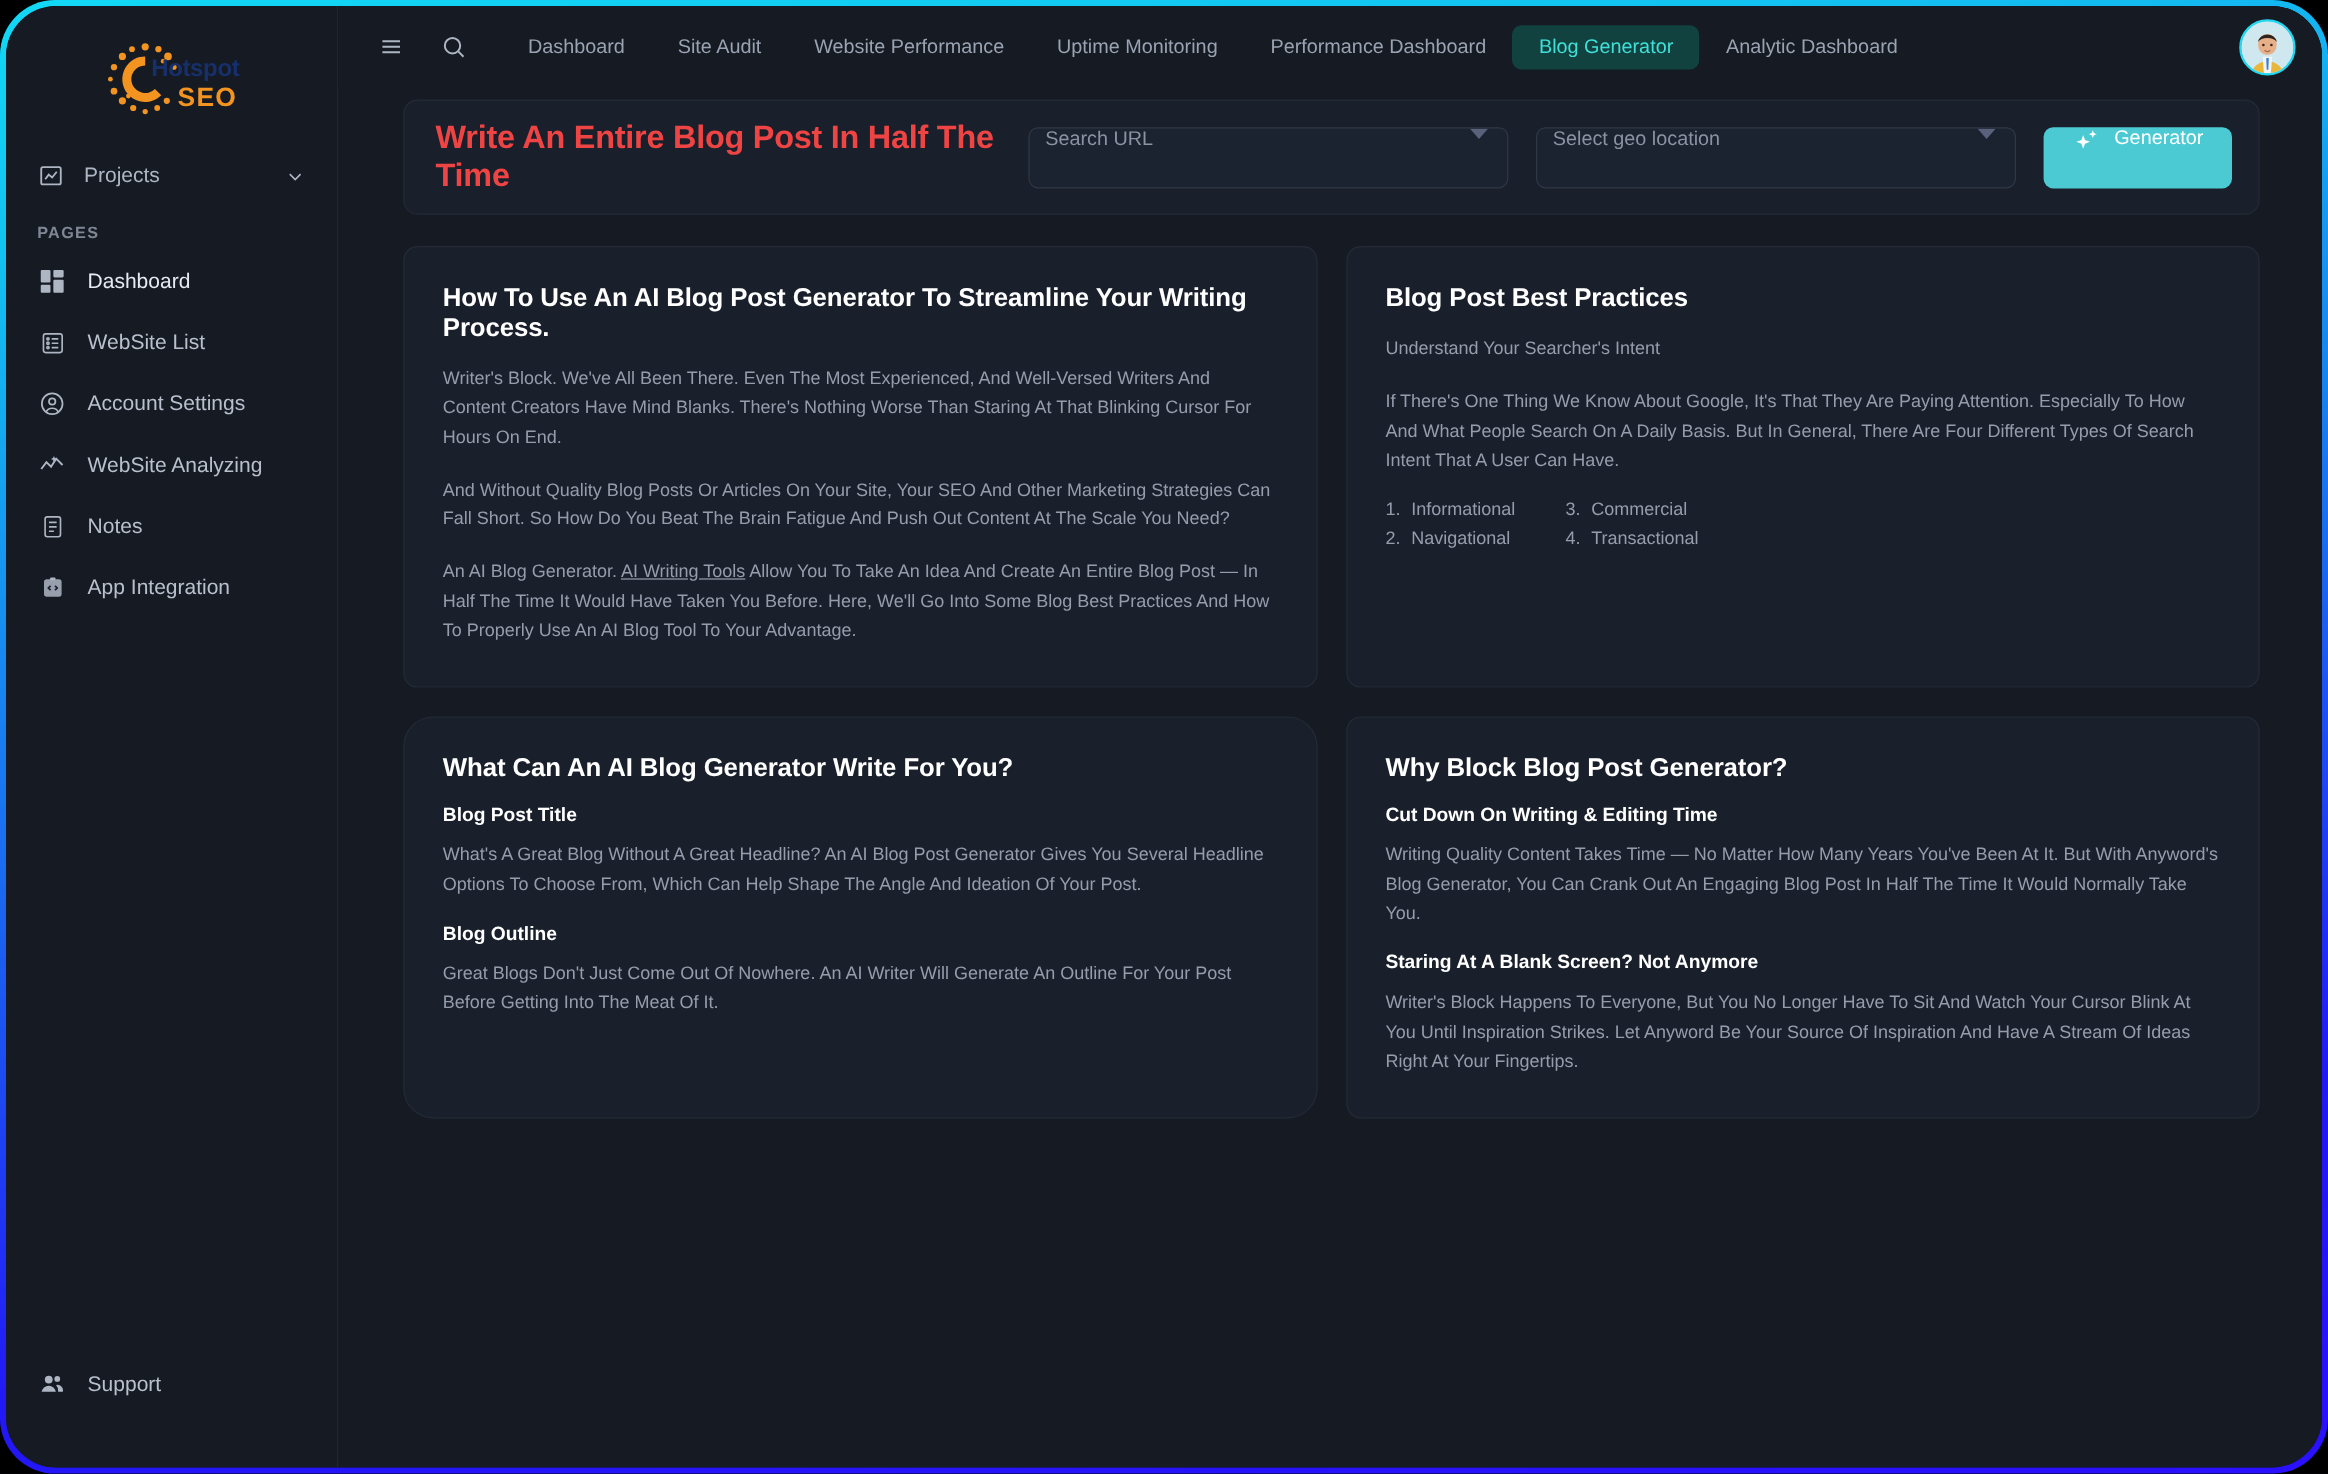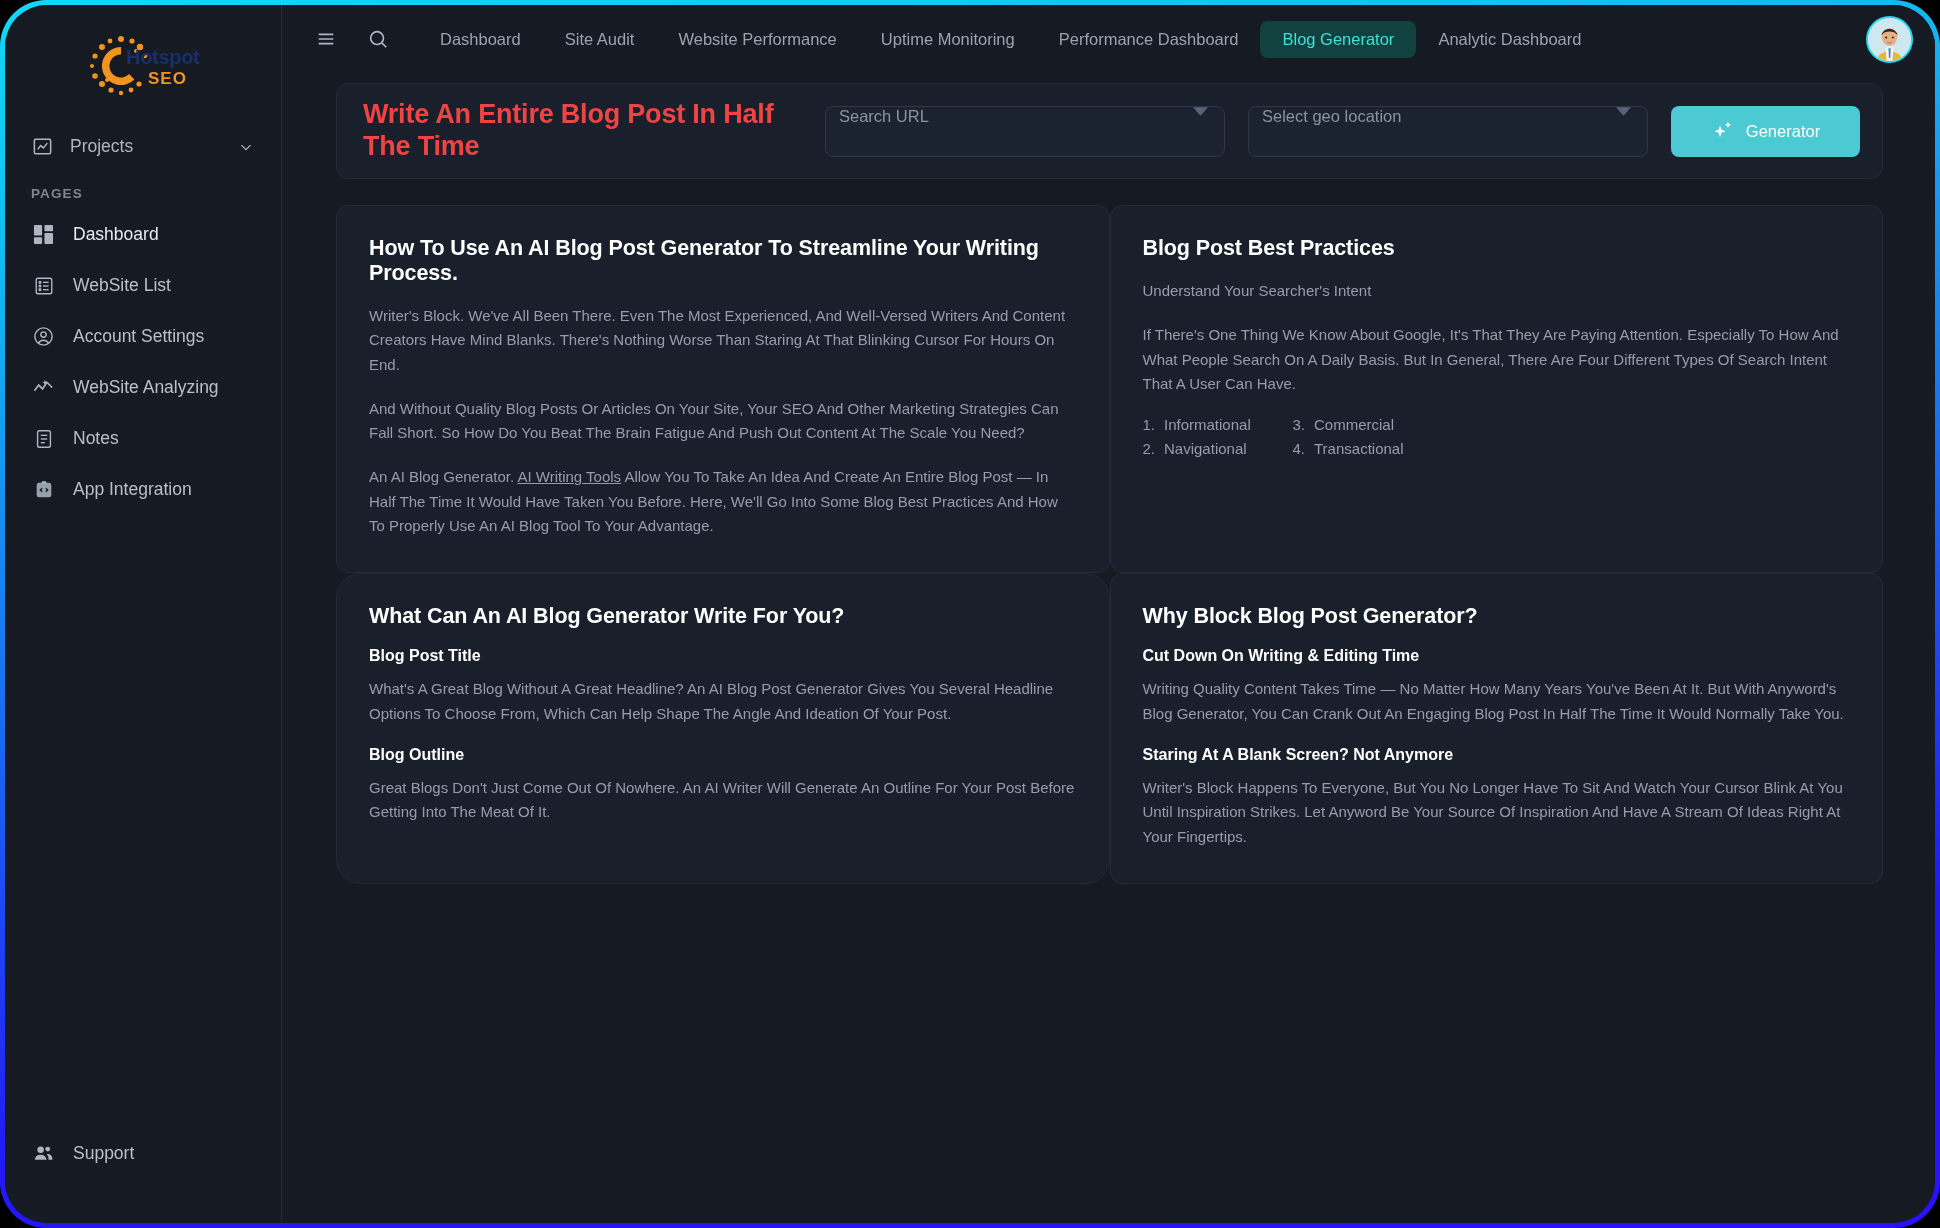--- a/index.html
+++ b/index.html
@@ -35,21 +35,21 @@
   }
   .logo-wrap { height:86px; display:flex; align-items:center; justify-content:center; }
   .logo { position:relative; width:106px; height:62px; }
   .logo-sun { position:absolute; left:0; top:0; width:62px; height:62px; }
   .logo-text { position:absolute; left:36px; top:12px; }
   .logo-hot {
     font-size:20px; font-weight:700; color:#17306b; letter-spacing:-0.3px;
     line-height:1;
   }
   .logo-seo {
-    font-size:17px; font-weight:800; color:#f2941f; letter-spacing:1px;
+    font-size:22px; font-weight:800; color:#f2941f; letter-spacing:1px;
     line-height:1; margin-top:3px; margin-left:22px;
   }
 
   .projects-row {
     display:flex; align-items:center; gap:16px;
     margin:26px 0 0 26px; padding-right:26px;
     color:#aeb6c4; font-size:17.5px;
     cursor:pointer;
   }
   .projects-row .chev { margin-left:auto; }
@@ -116,28 +116,28 @@
   }
   .hero-controls { margin-left:auto; display:flex; align-items:center; gap:23px; }
   .select-box {
     width:400px; height:51px;
     background:#1b2230; border:1px solid #303846; border-radius:8px;
     display:flex; align-items:flex-start; padding:0 16px 0 13px;
     color:#8b93a3; font-size:16.5px; cursor:pointer;
   }
   .select-box .caret { margin-left:auto; }
   .gen-btn {
-    width:189px;height:51px;border-radius:8px;
+    width:157px;height:51px;border-radius:8px;
     background:#4ccad4; color:#ffffff;
-    display:flex;align-items:center;justify-content:center;gap:11px;
+    display:flex;justify-content:center;gap:11px;
     font-size:16.5px; cursor:pointer; border:none;
     font-family:"Liberation Sans", sans-serif;
   }
 
-  .cards { display:grid; grid-template-columns:1fr 1fr; margin-top:26px; }
+  .cards { display:grid; grid-template-columns:1fr 1fr; gap:24px; margin-top:26px; }
   .card {
     background:#1a202b;
     border:1px solid #242b37;
     border-radius:12px;
     padding:30px 32px 34px 32px;
   }
   .card-title {
     font-size:21.5px; font-weight:700; color:#ffffff; letter-spacing:-0.1px;
     margin-bottom:18px;
   }

